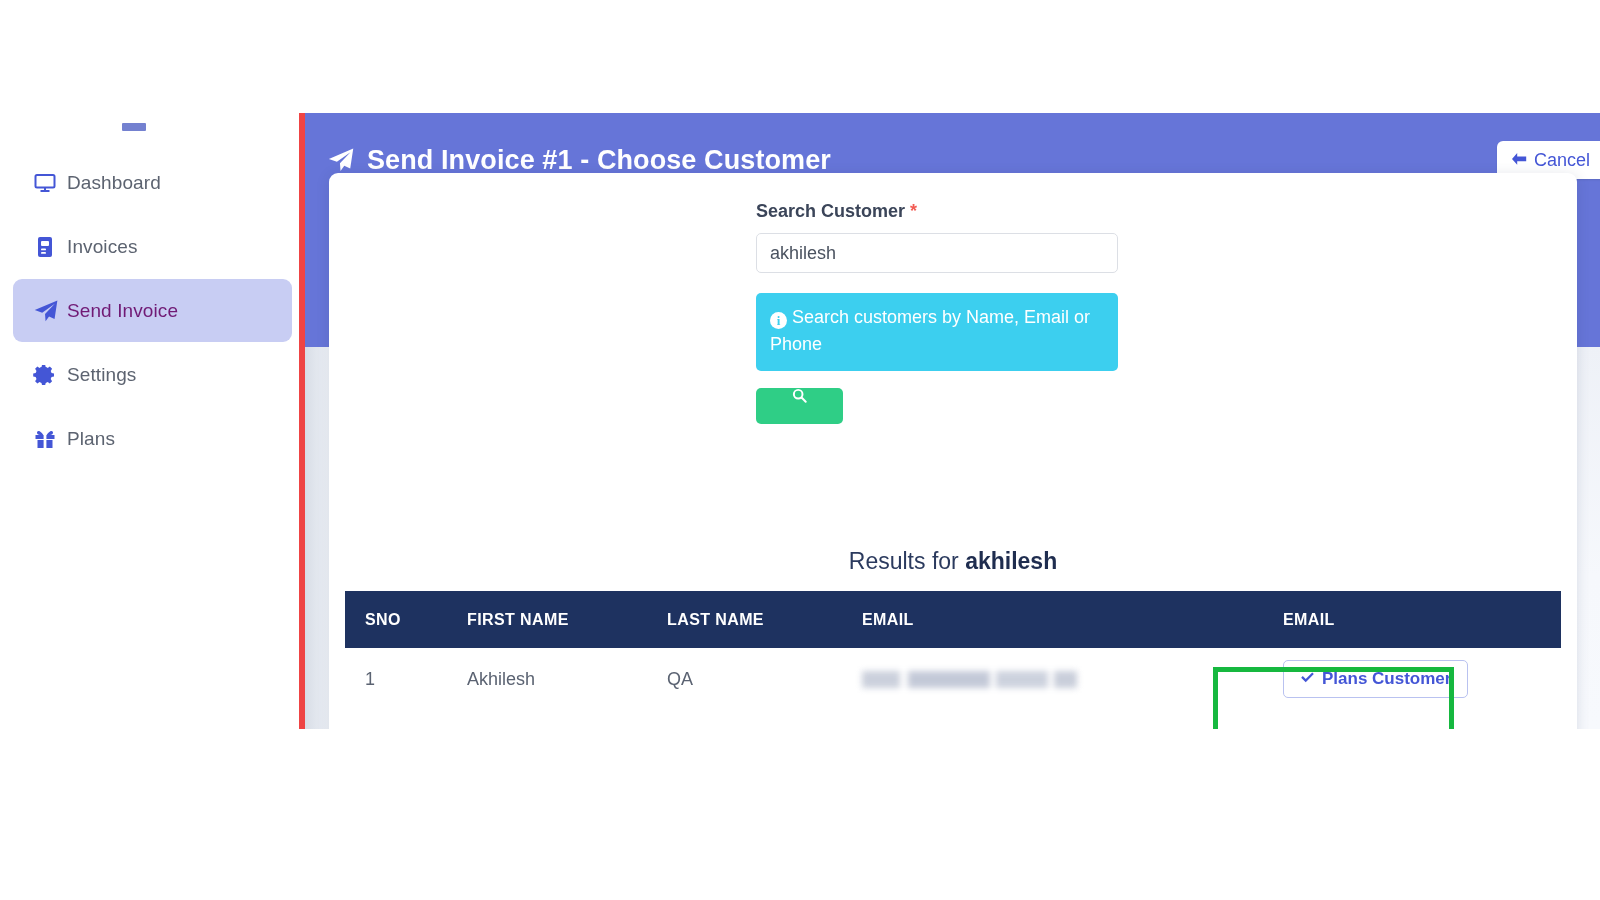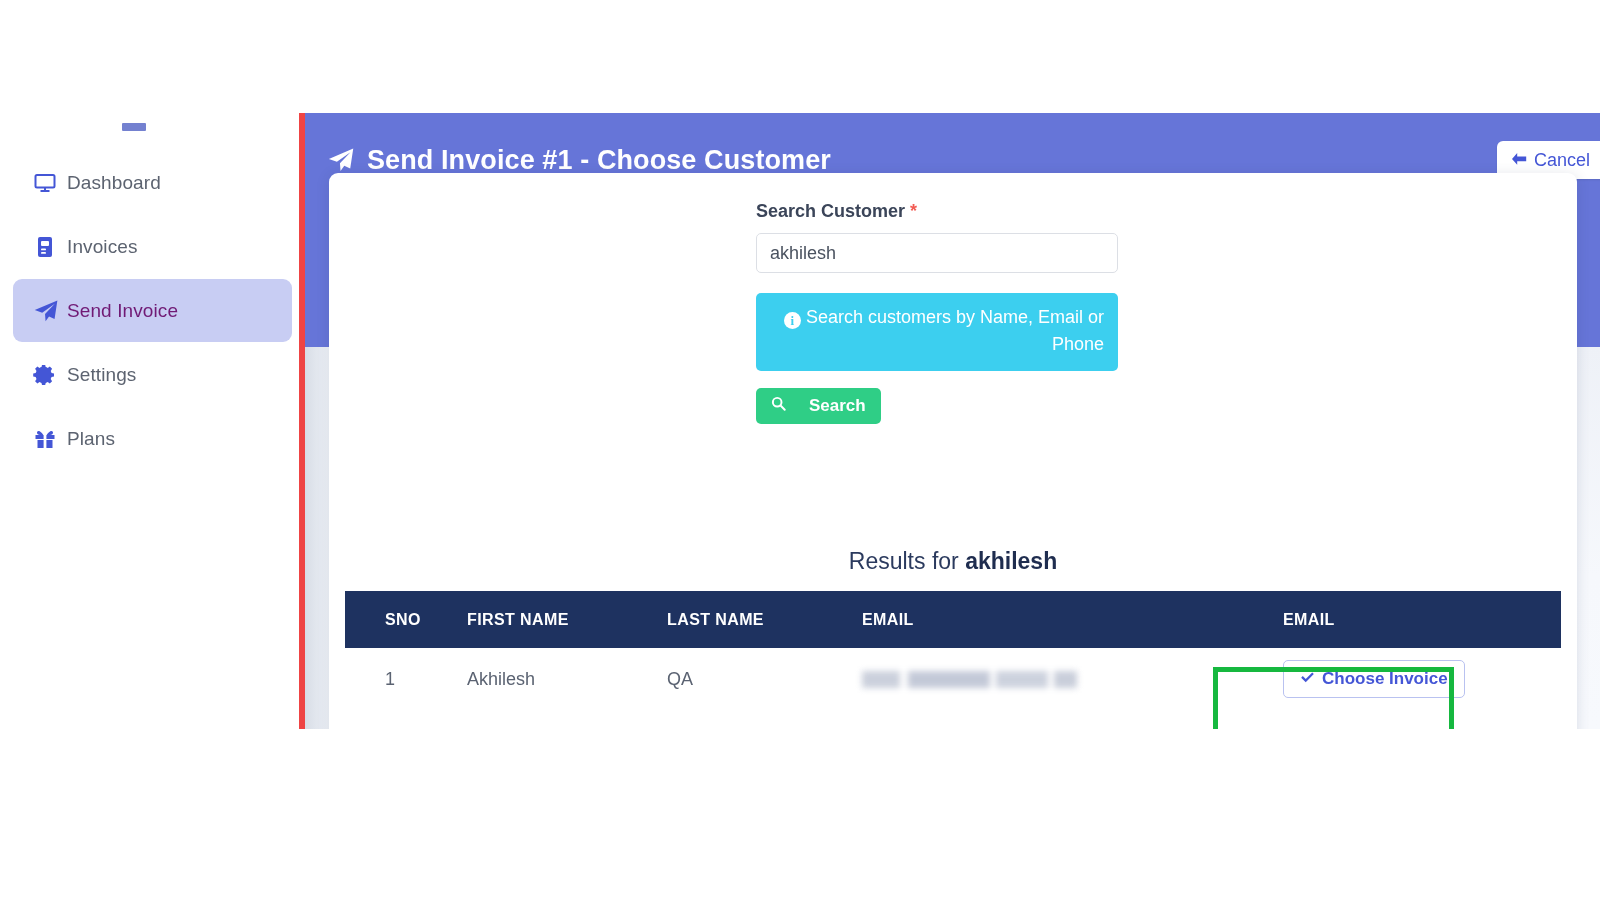--- a/index.html
+++ b/index.html
@@ -143,41 +143,41 @@
 
   .alert-info {
     margin-top: 20px;
     width: 362px;
     background: #3ccfef;
     border-radius: 5px;
     padding: 11px 14px 12px 14px;
     color: #ffffff;
     font-size: 18px;
     line-height: 1.52;
-    text-align: right;
   }
   .info-ico {
     display:inline-flex; align-items:center; justify-content:center;
     width: 17px; height: 17px; border-radius: 50%;
     background:#ffffff; color:#3ccfef;
     font-size: 13px; font-weight:700;
     font-family: "Liberation Serif", serif;
     margin-right: 5px; vertical-align: -2px;
   }
 
   .search-btn {
     margin-top: 17px;
     height: 36px;
     padding: 0 15px;
     background: #2fce86;
     border: none; border-radius: 5px;
     color: #ffffff; font-size: 17px; font-weight: 700;
-    display:inline-flex; align-items:center; gap: 23px;
+    display:inline-flex; align-items:center; gap: 16px;
     cursor: pointer;
     font-family: "Liberation Sans", sans-serif;
+    flex-direction: column;
   }
 
   .results-head {
     position:absolute; left:0; top: 375px; width: 1248px;
     text-align: center;
     font-size: 23px; color: #2b3a5e;
   }
   .results-head b { font-weight: 700; color:#1f2d4f; }
 
   
@@ -189,21 +189,21 @@
     color:#ffffff;
     font-size: 16px; font-weight: 700;
     letter-spacing: .4px;
   }
   .tbl-row {
     display:flex; align-items:center;
     height: 62px;
     font-size: 18px; color:#5b6372;
     background: #ffffff;
   }
-  .c-sno   { flex:0 0 122px; padding-left: 40px; }
+  .c-sno   { flex:0 0 122px; padding-left: 20px; }
   .c-first { flex:0 0 200px; }
   .c-last  { flex:0 0 195px; }
   .c-email { flex:1 1 auto; }
   .c-action{ flex:0 0 340px; padding-left: 62px; }
 
   .email-redacted {
     display:inline-block;
     width: 215px; height: 17px;
     background: linear-gradient(90deg,
       #c2c8d6 0 38px, #fff 38px 46px,
@@ -375,21 +375,21 @@
             <div class="c-email">
               <span class="email-redacted"></span>
             </div>
             <div class="c-action">
               <button class="choose-btn">
                 <span>
                   <svg width="15" height="13" viewBox="0 0 16 14">
                     <path d="M1.2 7.2 2.9 5.5l3.2 3.2L13.1 1.6l1.7 1.7-8.7 8.9z" fill="#4456d6"></path>
                   </svg>
                 </span>
-                <span>Choose Invoice</span>
+                <span>Plans Customer</span>
               </button>
             </div>
           </div>
         </div>
 
       </div>
     </section>
 
     <div class="highlight-box"></div>
   </div>

